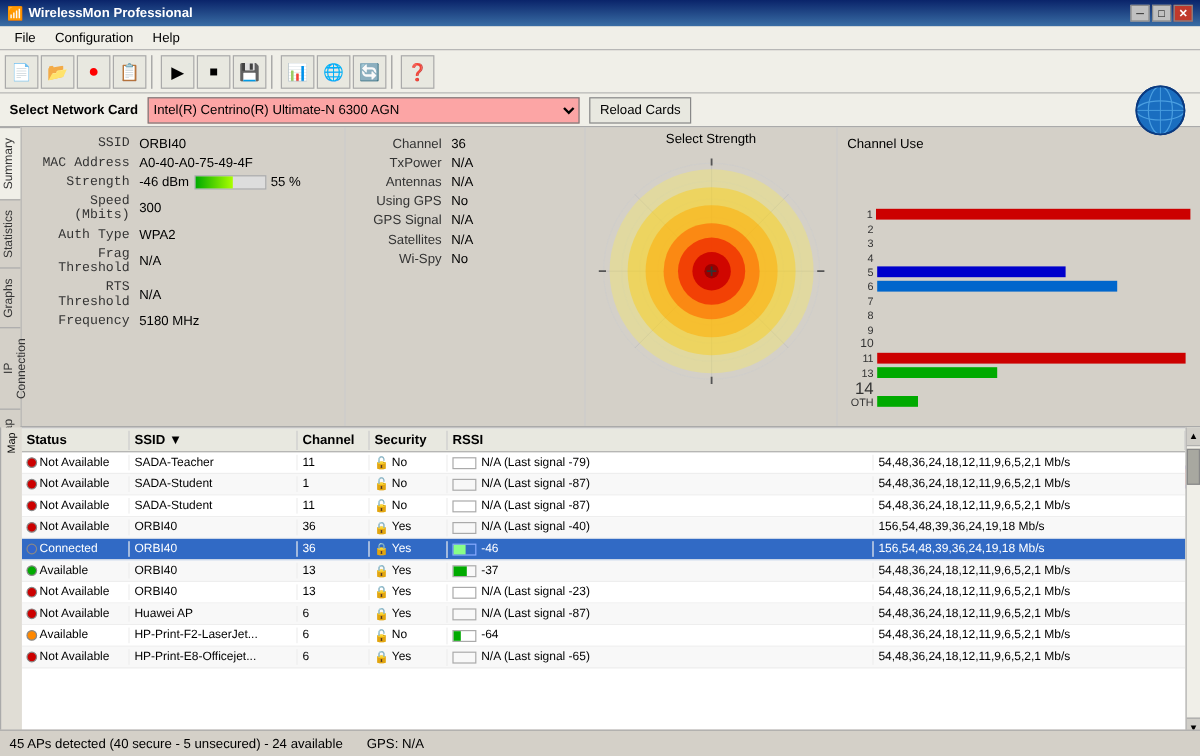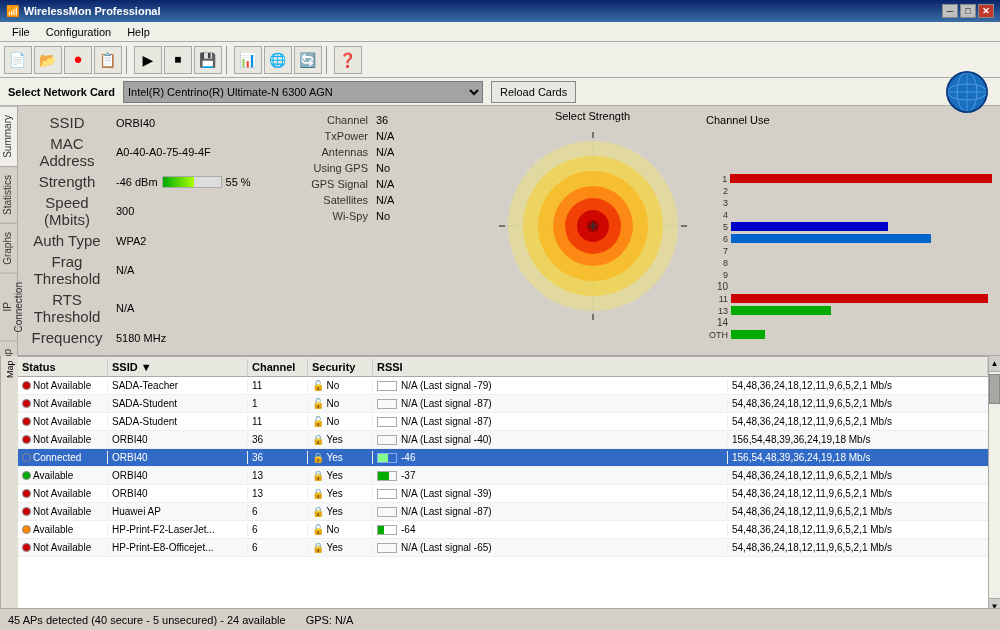--- a/index.html
+++ b/index.html
@@ -17,32 +17,32 @@
     #menubar span { padding: 2px 8px; cursor: pointer; font-size: 11px; }
     
     
     #toolbar { background: #f0efe8; height: 36px; display: flex; align-items: center; padding: 2px 4px; border-bottom: 1px solid #aaa; gap: 2px; }
     .tb-btn { width: 28px; height: 28px; background: #e8e8e0; border: 1px solid #aaa; display: flex; align-items: center; justify-content: center; cursor: pointer; font-size: 14px; }
     .tb-sep { width: 4px; height: 28px; border-left: 1px solid #999; margin: 0 2px; }
     
     
     #netcard-row { background: #f0efe8; height: 28px; display: flex; align-items: center; padding: 2px 8px; border-bottom: 1px solid #aaa; gap: 8px; }
     #netcard-row label { font-size: 11px; font-weight: bold; }
-    #netcard-select { height: 22px; width: 360px; font-size: 11px; border: 1px solid #7a7a7a; background: #a3a3a3; }
+    #netcard-select { height: 22px; width: 360px; font-size: 11px; border: 1px solid #7a7a7a; background: #fca5a5; }
     #reload-btn { height: 22px; padding: 0 8px; font-size: 11px; background: #e8e8e0; border: 1px solid #888; cursor: pointer; }
     
     
     #vtabs { width: 18px; background: #e0ddd5; border-right: 1px solid #aaa; display: flex; flex-direction: column; }
     .vtab { writing-mode: vertical-rl; transform: rotate(180deg); font-size: 10px; padding: 8px 2px; cursor: pointer; background: #d4d0c8; border-bottom: 1px solid #aaa; text-align: center; color: #333; }
     .vtab.active { background: #f0efe8; }
     
     
     #left-panel { width: 270px; padding: 8px; border-right: 1px solid #ccc; }
     .info-row { display: flex; align-items: center; margin-bottom: 4px; }
-    .info-label { width: 90px; text-align: center; padding-right: 8px; color: #333; font-size: 15px; }
+    .info-label { width: 90px; text-align: right; padding-right: 8px; color: #333; font-size: 11px; font-family: Liberation Mono, monospace; }
     .info-value { font-size: 11px; color: #000; }
     .strength-row { display: flex; align-items: center; gap: 4px; }
     .strength-bar-container { width: 60px; height: 12px; background: #ddd; border: 1px solid #aaa; }
     .strength-bar { height: 100%; background: linear-gradient(to right, #00aa00, #aaff00); }
     
     
     #mid-left { width: 200px; padding: 8px; border-right: 1px solid #ccc; }
     .mid-row { display: flex; margin-bottom: 4px; }
     .mid-label { width: 80px; text-align: right; padding-right: 8px; font-size: 11px; color: #333; }
     .mid-value { font-size: 11px; }
@@ -294,21 +294,21 @@
           </div>
           <div class="ch-row" style="display: flex; align-items: center; margin-bottom: 1px; height: 11px;">
             <span style="width: 25px; font-size: 9px; text-align: right; padding-right: 3px; color: rgb(51, 51, 51);">11</span>
             <div style="height: 9px; width: 90%; background: rgb(204, 0, 0); max-width: 280px;"></div>
           </div>
           <div class="ch-row" style="display: flex; align-items: center; margin-bottom: 1px; height: 11px;">
             <span style="width: 25px; font-size: 9px; text-align: right; padding-right: 3px; color: rgb(51, 51, 51);">13</span>
             <div style="height: 9px; width: 35%; background: rgb(0, 170, 0); max-width: 280px;"></div>
           </div>
           <div class="ch-row" style="display: flex; align-items: center; margin-bottom: 1px; height: 11px;">
-            <span style="width: 25px; font-size: 10px; text-align: right; padding-right: 3px; color: rgb(51, 51, 51);">14</span>
+            <span style="width: 25px; font-size: 14px; text-align: right; padding-right: 3px; color: rgb(51, 51, 51);">14</span>
             <div style="height: 9px; width: 0%; background: rgb(204, 0, 0); max-width: 280px;"></div>
           </div>
           <div class="ch-row" style="display: flex; align-items: center; margin-bottom: 1px; height: 11px;">
             <span style="width: 25px; font-size: 9px; text-align: right; padding-right: 3px; color: rgb(51, 51, 51);">OTH</span>
             <div style="height: 9px; width: 12%; background: rgb(0, 170, 0); max-width: 280px;"></div>
           </div>
         </div>
       <select class="ch-select">
         <option>Channel Use B/G/N</option>
       </select>
@@ -445,21 +445,21 @@
                 <span>Not Available</span>
               </div>
               <div style="width: 140px; padding: 1px 4px; border-right: 1px solid rgb(238, 238, 238); overflow: hidden; white-space: nowrap;">ORBI40</div>
               <div style="width: 60px; padding: 1px 4px; border-right: 1px solid rgb(238, 238, 238); overflow: hidden; white-space: nowrap;">13</div>
               <div style="width: 65px; padding: 1px 4px; border-right: 1px solid rgb(238, 238, 238); overflow: hidden; white-space: nowrap; display: flex; align-items: center; gap: 2px;">
                 <span style="font-size: 10px;">🔒</span>
                 <span>Yes</span>
               </div>
               <div style="flex: 1 1 0%; padding: 1px 4px; border-right: 1px solid rgb(238, 238, 238); overflow: hidden; white-space: nowrap; display: flex; align-items: center; gap: 4px;">
                 <div style="width: 20px; height: 10px; border: 1px solid rgb(170, 170, 170); background: transparent; flex-shrink: 0;"></div>
-                <span>N/A (Last signal -39)</span>
+                <span>N/A (Last signal -23)</span>
               </div>
               <div style="width: 260px; padding: 1px 4px; overflow: hidden; white-space: nowrap;">54,48,36,24,18,12,11,9,6,5,2,1 Mb/s</div>
             </div>
             <div style="display: flex; align-items: center; height: 18px; border-bottom: 1px solid rgb(238, 238, 238); font-size: 10px; background: rgb(248, 248, 248); color: black; cursor: default;">
               <div style="width: 90px; padding: 1px 4px; border-right: 1px solid rgb(238, 238, 238); overflow: hidden; white-space: nowrap; display: flex; align-items: center; gap: 2px;">
                 <span style="width: 9px; height: 9px; border-radius: 50%; background: rgb(204, 0, 0); display: inline-block; flex-shrink: 0; border: 1px solid rgb(136, 136, 136);"></span>
                 <span>Not Available</span>
               </div>
               <div style="width: 140px; padding: 1px 4px; border-right: 1px solid rgb(238, 238, 238); overflow: hidden; white-space: nowrap;">Huawei AP</div>
               <div style="width: 60px; padding: 1px 4px; border-right: 1px solid rgb(238, 238, 238); overflow: hidden; white-space: nowrap;">6</div>

